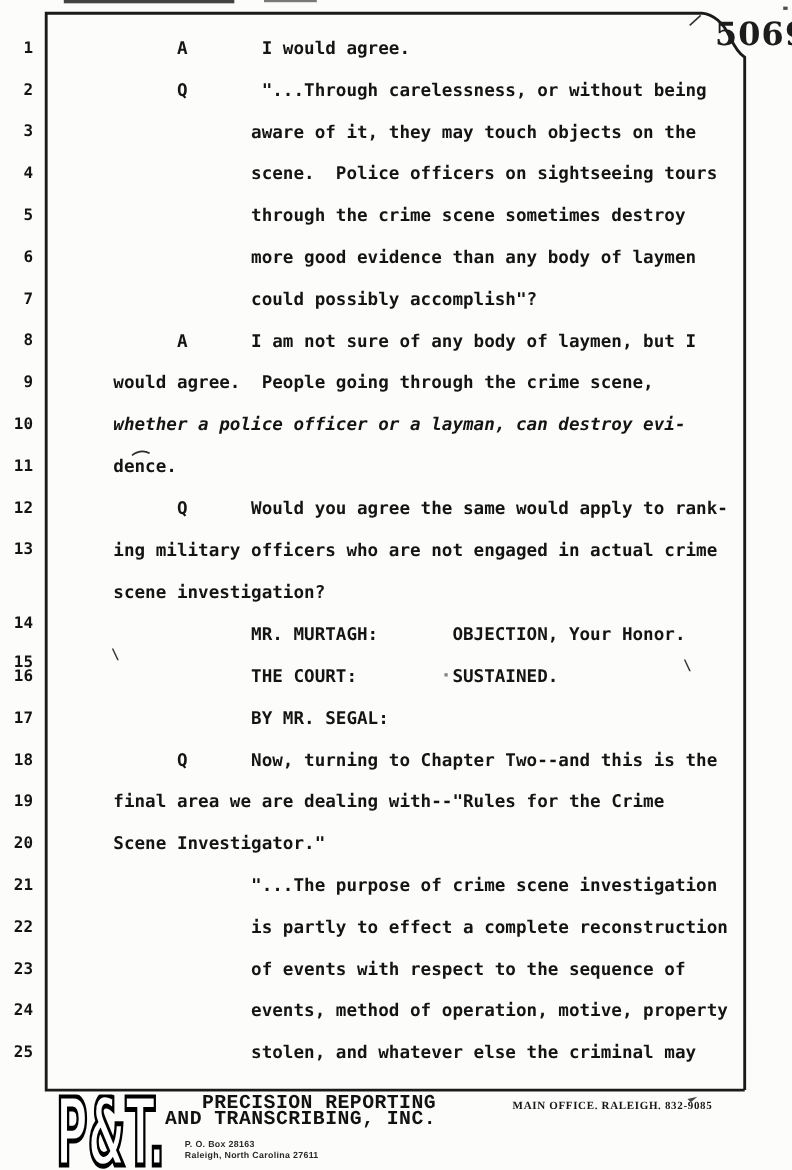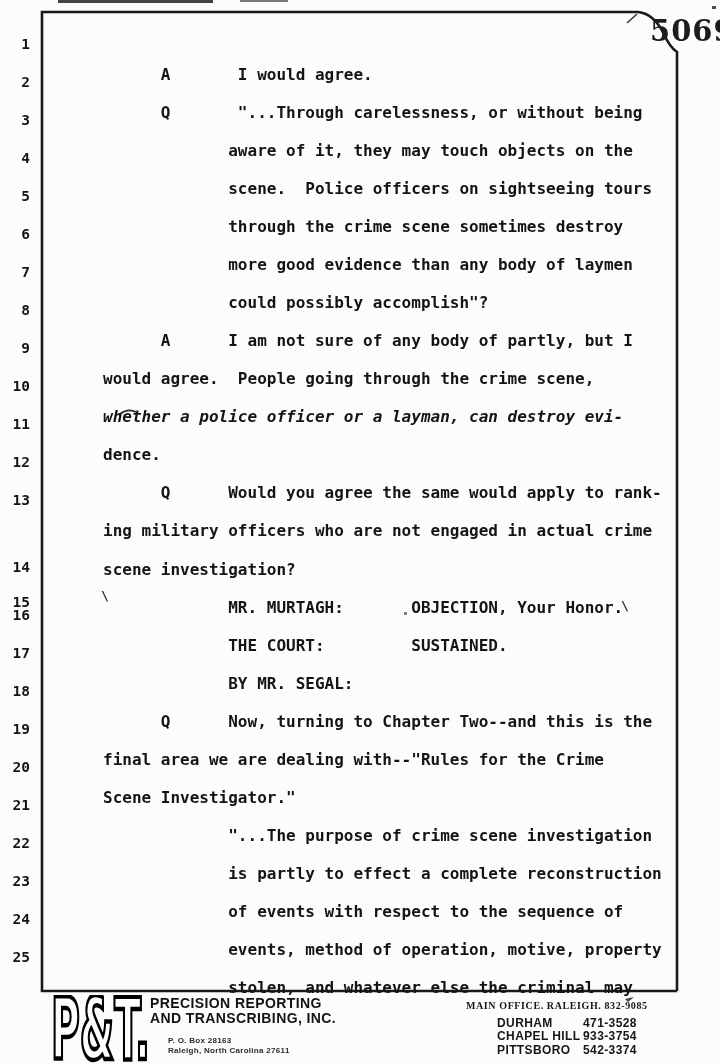--- a/index.html
+++ b/index.html
@@ -20,31 +20,30 @@
   }
   .lineno{
     position:absolute;left:0;width:30px;text-align:right;
     font-family:"DejaVu Sans Mono", monospace;
     font-size:14.5px;font-weight:bold;line-height:20px;color:#141414;
   }
   .tline{
     position:absolute;left:103px;height:22px;line-height:22px;
     font-size:16px;font-weight:bold;white-space:pre;color:#141414;
     letter-spacing:0px;
-    margin-top:31px;
   }
   
   .speck{position:absolute;background:#222;}
   .mark-slash{position:absolute;font-size:13px;font-weight:bold;color:#333;font-family:"DejaVu Sans Mono",monospace;}
   
   .logo{position:absolute;left:50px;top:995px;}
   .company{
     position:absolute;left:150px;top:996px;
-    font-family:Liberation Sans, sans-serif;
-    font-weight:bold;font-size:14px;line-height:15px;letter-spacing:0.4px;color:#121212;
+    font-family:Liberation Mono, monospace;
+    font-weight:bold;font-size:18px;line-height:15px;letter-spacing:0.4px;color:#121212;text-align:right;
   }
   .pobox{
     position:absolute;left:168px;top:1036px;
     font-family:"Liberation Sans", sans-serif;
     font-weight:bold;font-size:8px;line-height:10px;letter-spacing:0.3px;color:#2a2a2a;
   }
   .mainoffice{
     position:absolute;left:466px;top:1000px;
     font-family:Liberation Serif, serif;
     font-weight:bold;font-size:10px;letter-spacing:0.6px;color:#161616;
@@ -105,21 +104,21 @@
       <div class="lineno" style="top: 946.96px;">25</div>
     </div>
   <div id="tlines">
       <div class="tline" style="top: 33px;">      A       I would agree.</div>
       <div class="tline" style="top: 71.04px;">      Q       "...Through carelessness, or without being</div>
       <div class="tline" style="top: 109.08px;">             aware of it, they may touch objects on the</div>
       <div class="tline" style="top: 147.12px;">             scene.  Police officers on sightseeing tours</div>
       <div class="tline" style="top: 185.16px;">             through the crime scene sometimes destroy</div>
       <div class="tline" style="top: 223.2px;">             more good evidence than any body of laymen</div>
       <div class="tline" style="top: 261.24px;">             could possibly accomplish"?</div>
-      <div class="tline" style="top: 299.28px;">      A      I am not sure of any body of partly, but I</div>
+      <div class="tline" style="top: 299.28px;">      A      I am not sure of any body of laymen, but I</div>
       <div class="tline" style="top: 337.32px;">would agree.  People going through the crime scene,</div>
       <div class="tline" style="top: 375.36px; font-style: italic;">whether a police officer or a layman, can destroy evi-</div>
       <div class="tline" style="top: 413.4px;">dence.</div>
       <div class="tline" style="top: 451.44px;">      Q      Would you agree the same would apply to rank-</div>
       <div class="tline" style="top: 489.48px;">ing military officers who are not engaged in actual crime</div>
       <div class="tline" style="top: 527.52px;">scene investigation?</div>
       <div class="tline" style="top: 565.56px;">             MR. MURTAGH:       OBJECTION, Your Honor.</div>
       <div class="tline" style="top: 603.6px;">             THE COURT:         SUSTAINED.</div>
       <div class="tline" style="top: 641.64px;">             BY MR. SEGAL:</div>
       <div class="tline" style="top: 679.68px;">      Q      Now, turning to Chapter Two--and this is the</div>
@@ -141,28 +140,14 @@
     <div>AND TRANSCRIBING, INC.</div>
   </div>
 
   <div class="pobox">
     <div>P. O. Box 28163</div>
     <div>Raleigh, North Carolina  27611</div>
   </div>
 
   <div class="mainoffice">MAIN OFFICE. RALEIGH. 832-9085</div>
 
-  <div class="branches" id="branches">
-      <div class="branch-row">
-        <span class="branch-name">DURHAM</span>
-        <span>471-3528</span>
-      </div>
-      <div class="branch-row">
-        <span class="branch-name">CHAPEL HILL</span>
-        <span>933-3754</span>
-      </div>
-      <div class="branch-row">
-        <span class="branch-name">PITTSBORO</span>
-        <span>542-3374</span>
-      </div>
-    </div>
 
 </div>
 
 </body></html>

